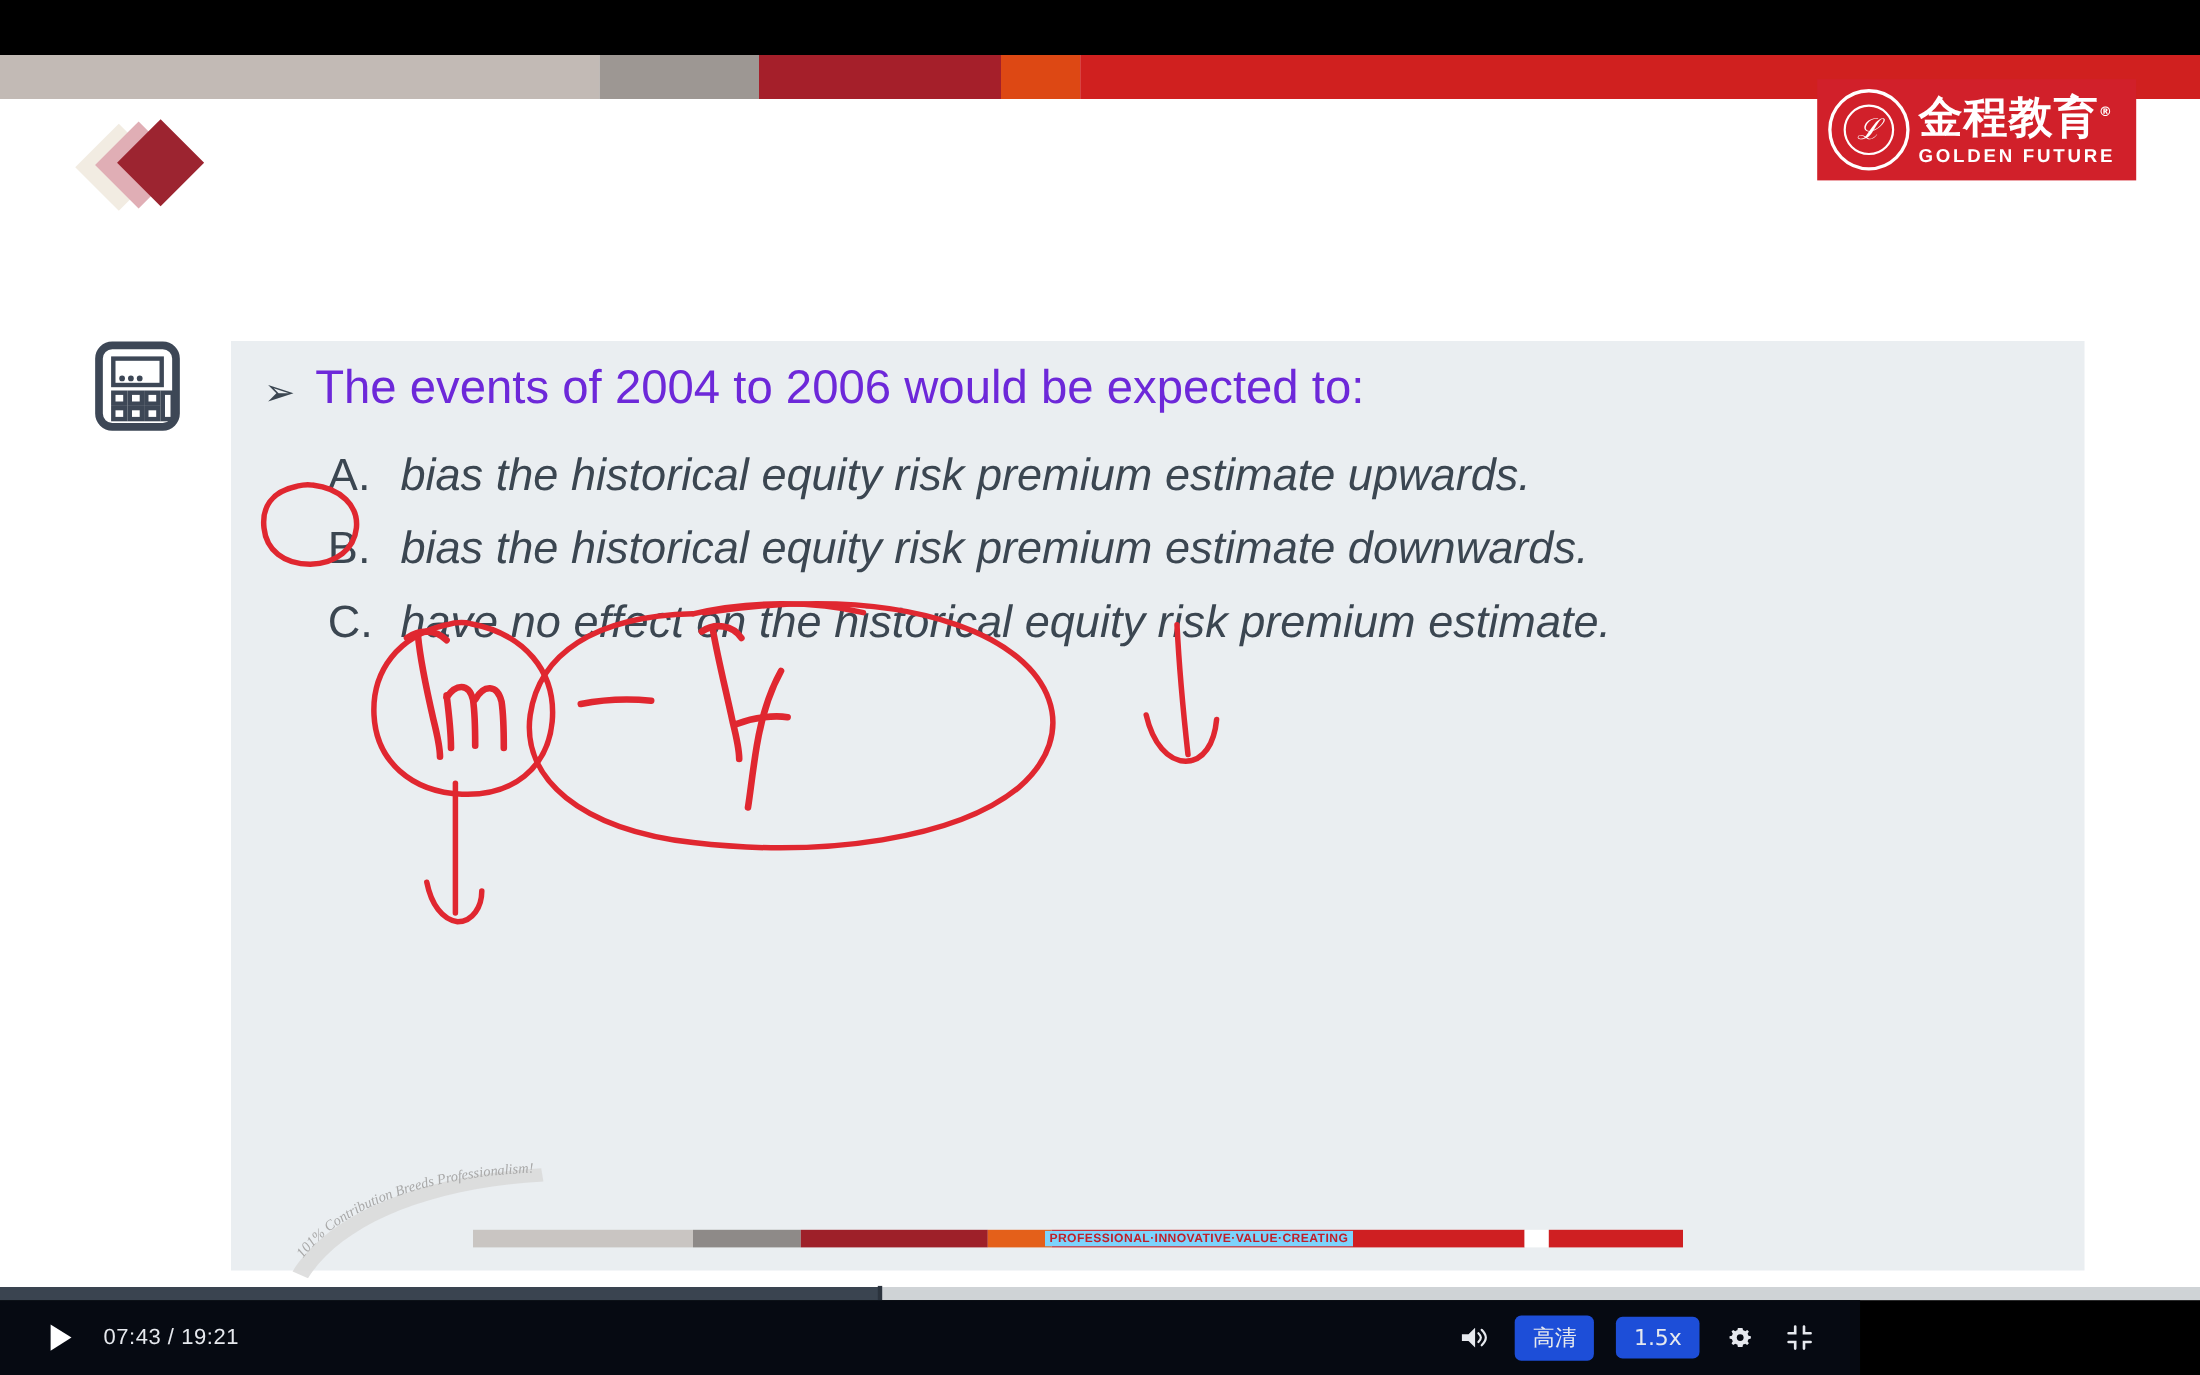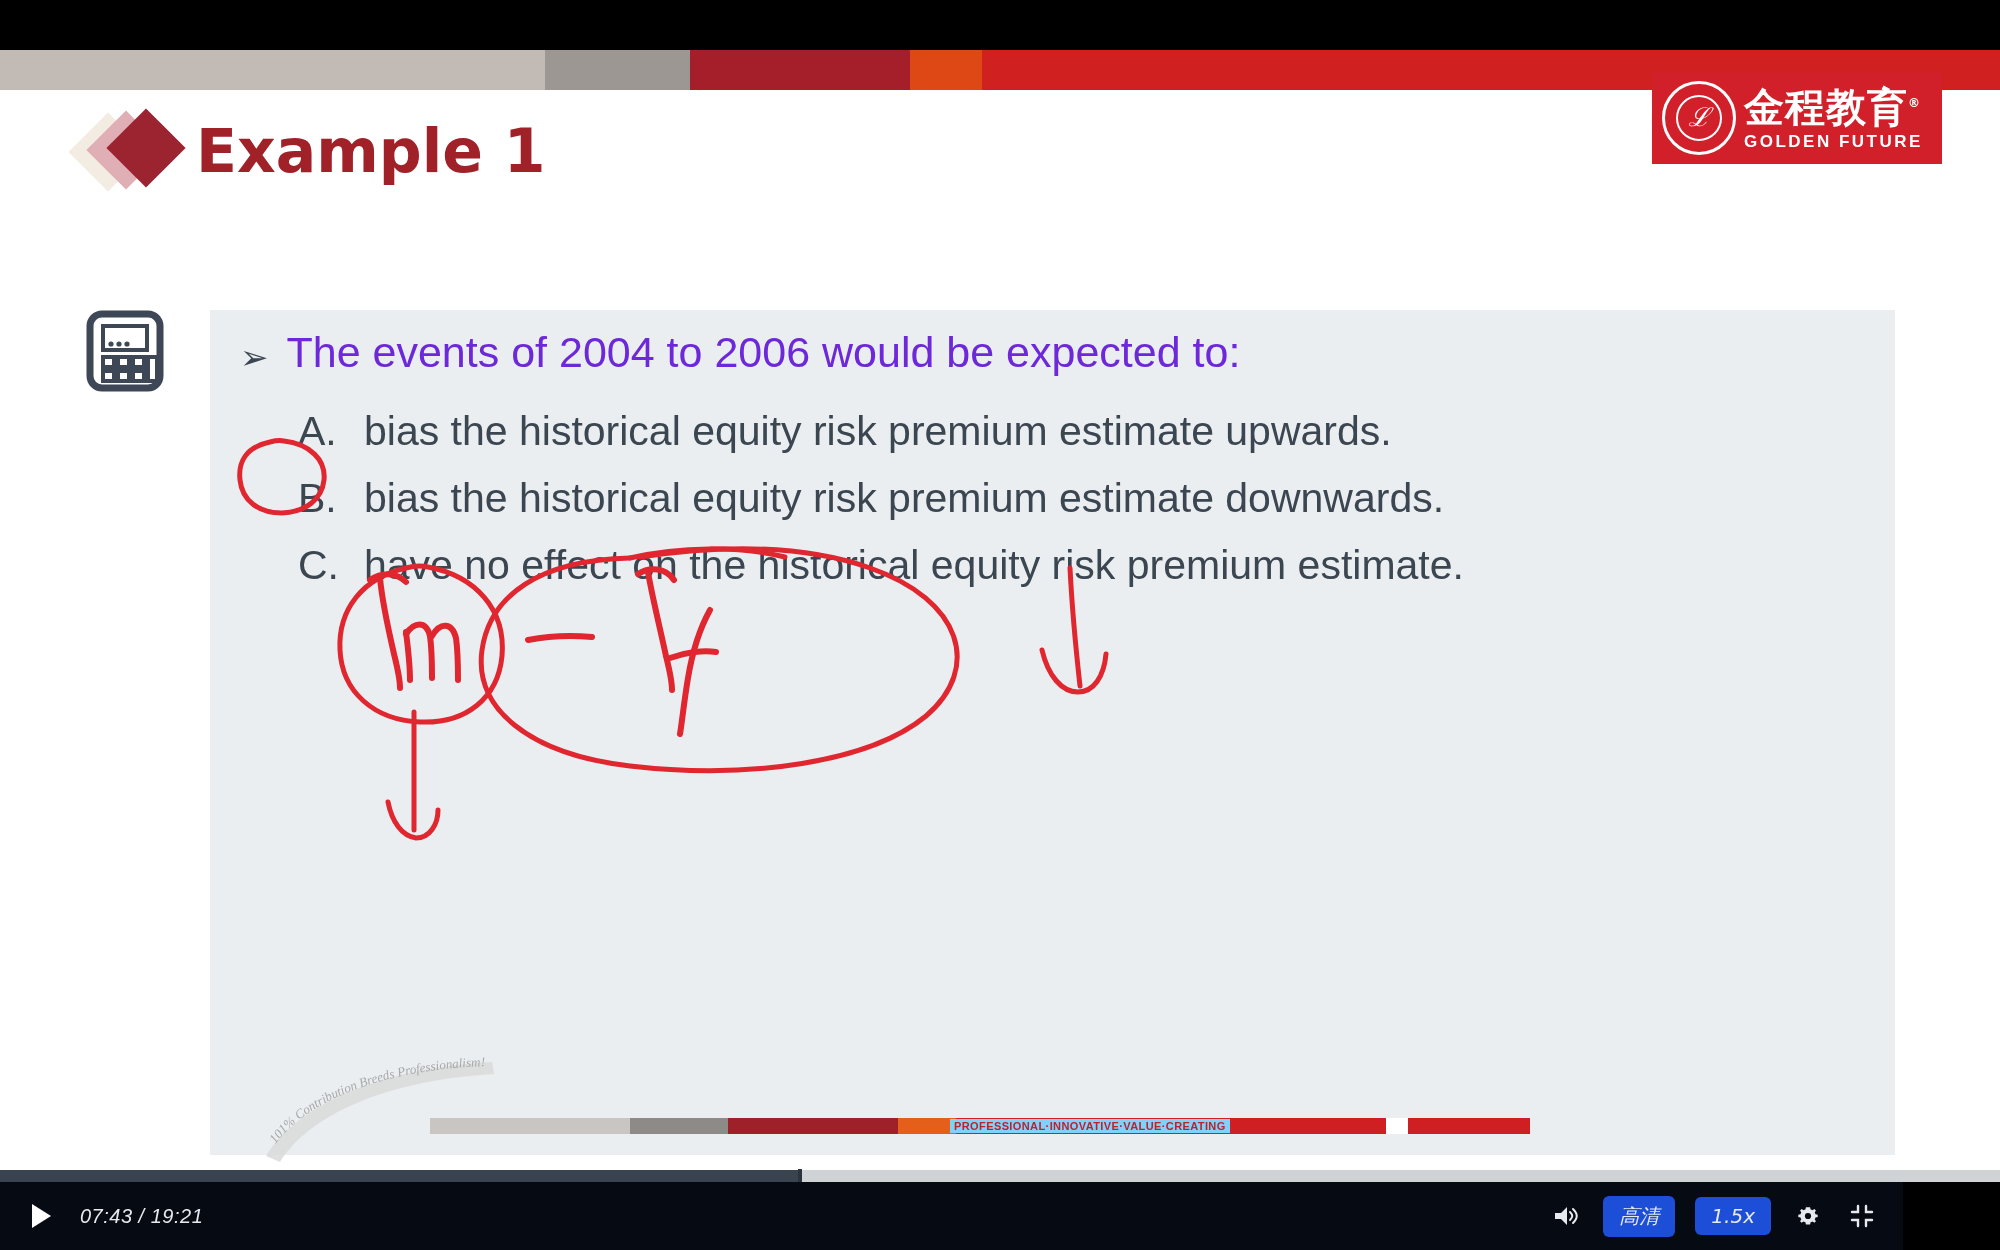--- a/index.html
+++ b/index.html
@@ -197,20 +197,21 @@
   .opt-letter {
     font-size: 41px;
     color: #3b4651;
     width: 66px;
     flex: 0 0 auto;
   }
   .opt-text {
     font-size: 41px;
     color: #3b4651;
     line-height: 1.05;
+    font-style: italic;
   }
 
   
   .annotation-layer {
     position: absolute;
     left: 0; top: 0;
     width: 1685px;
     height: 845px;
     pointer-events: none;
   }
@@ -268,28 +269,27 @@
     width: 4px;
     height: 14px;
     background: #2b333d;
   }
 
   
   #controls {
     position: absolute;
     left: 0;
     top: 1182px;
-    width: 1903px;
+    width: 1691px;
     height: 68px;
     background: #060a12;
     display: flex;
     align-items: center;
-    padding: 0 24px;
+    padding: 0 38px;
     box-sizing: border-box;
-    font-style: italic;
   }
   .ctrl-left { display: flex; align-items: center; }
   .ctrl-right { margin-left: auto; display: flex; align-items: center; gap: 20px; }
   .play-btn {
     width: 34px; height: 34px;
     display: flex; align-items: center; justify-content: center;
     cursor: pointer;
   }
   .time-text {
     color: #e6e9ee;
@@ -338,21 +338,20 @@
         <div class="logo-en">GOLDEN FUTURE</div>
       </div>
     </div>
 
     <div class="title-row">
       <div class="diamonds">
         <div class="diamond d1"></div>
         <div class="diamond d2"></div>
         <div class="diamond d3"></div>
       </div>
-      <div class="slide-title">Example 1</div>
     </div>
 
     <div class="calc-icon">
       <svg width="78" height="82" viewBox="0 0 78 82">
         <rect x="4" y="4" width="70" height="74" rx="12" ry="12" fill="#ffffff" stroke="#3d4756" stroke-width="7"></rect>
         <rect x="17" y="16" width="44" height="24" fill="#ffffff" stroke="#3d4756" stroke-width="4"></rect>
         <circle cx="25" cy="34" r="2.6" fill="#3d4756"></circle>
         <circle cx="33" cy="34" r="2.6" fill="#3d4756"></circle>
         <circle cx="41" cy="34" r="2.6" fill="#3d4756"></circle>
         <rect x="17" y="47" width="11" height="10" fill="#ffffff" stroke="#3d4756" stroke-width="4"></rect>

